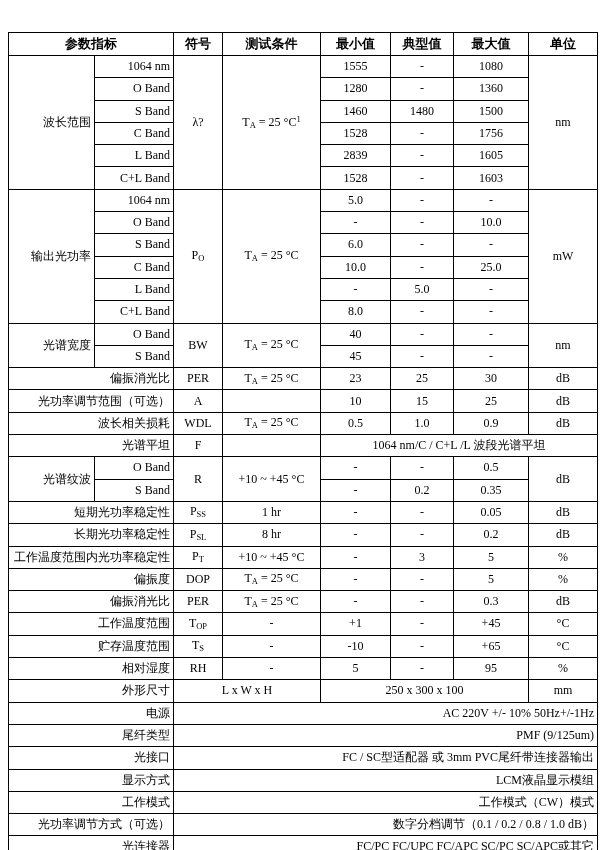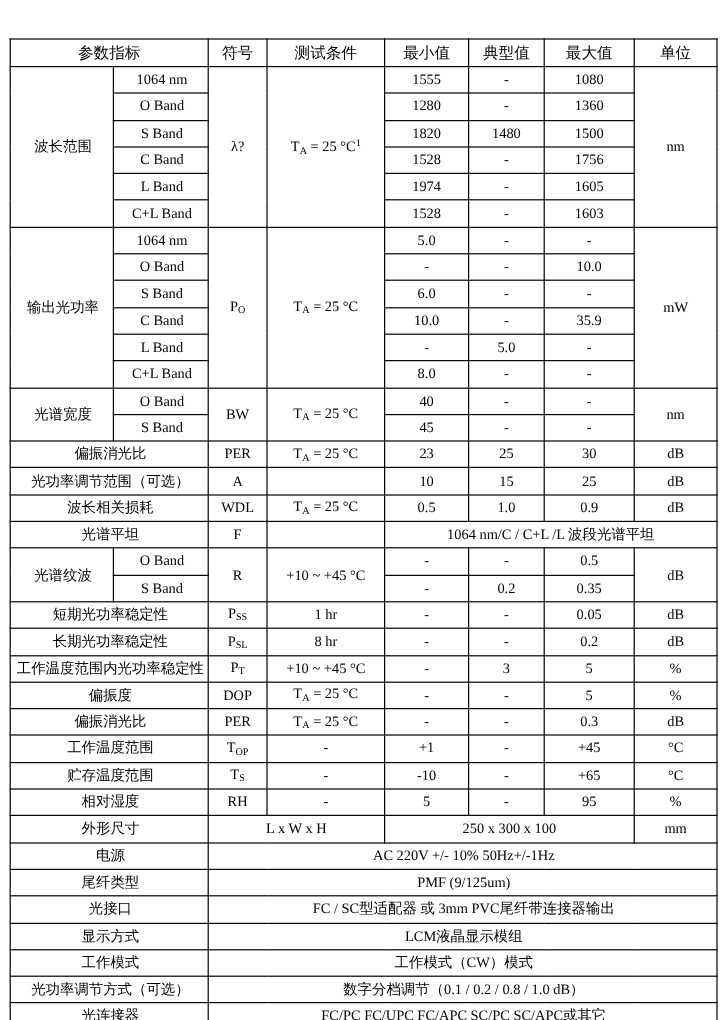--- a/index.html
+++ b/index.html
@@ -35,27 +35,27 @@
     line-height: 1.1;
     text-align: center;
     vertical-align: middle;
     padding: 1px 3px;
     height: 19.3px;
     overflow: hidden;
     white-space: normal;
     word-break: break-word;
   }
   table.spec th {
-    font-weight: normal;
+    font-weight: bold;
     font-size: 13px;
     height: 20px;
   }
   table.spec td.l,
   table.spec th.l {
-    text-align: center;
+    text-align: right;
     padding-left: 5px;
   }
   table.spec sub {
     font-size: 8.5px;
     vertical-align: -2px;
     letter-spacing: 0;
   }
   table.spec sup {
     font-size: 8.5px;
     vertical-align: 4px;
@@ -99,33 +99,33 @@
           <td rowspan="6">nm</td>
         </tr>
         <tr>
           <td class="l">O Band</td>
           <td>1280</td>
           <td>-</td>
           <td>1360</td>
         </tr>
         <tr>
           <td class="l">S Band</td>
-          <td>1820</td>
+          <td>1460</td>
           <td>1480</td>
           <td>1500</td>
         </tr>
         <tr>
           <td class="l">C Band</td>
           <td>1528</td>
           <td>-</td>
           <td>1756</td>
         </tr>
         <tr>
           <td class="l">L Band</td>
-          <td>1974</td>
+          <td>2839</td>
           <td>-</td>
           <td>1605</td>
         </tr>
         <tr>
           <td class="l">C+L Band</td>
           <td>1528</td>
           <td>-</td>
           <td>1603</td>
         </tr>
         <tr>
@@ -147,21 +147,21 @@
         <tr>
           <td class="l">S Band</td>
           <td>6.0</td>
           <td>-</td>
           <td>-</td>
         </tr>
         <tr>
           <td class="l">C Band</td>
           <td>10.0</td>
           <td>-</td>
-          <td>35.9</td>
+          <td>25.0</td>
         </tr>
         <tr>
           <td class="l">L Band</td>
           <td>-</td>
           <td>5.0</td>
           <td>-</td>
         </tr>
         <tr>
           <td class="l">C+L Band</td>
           <td>8.0</td>

